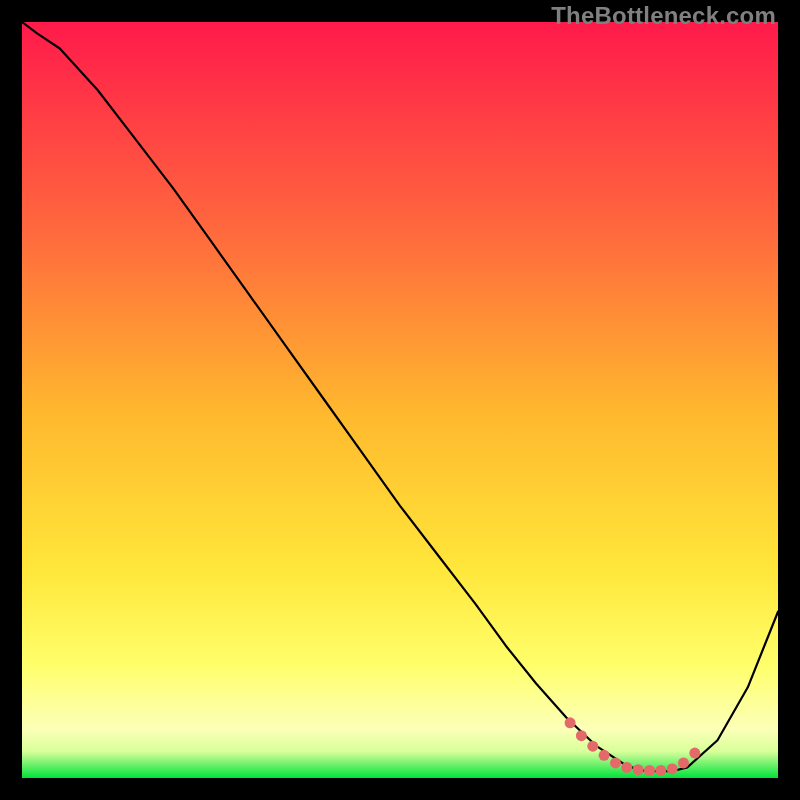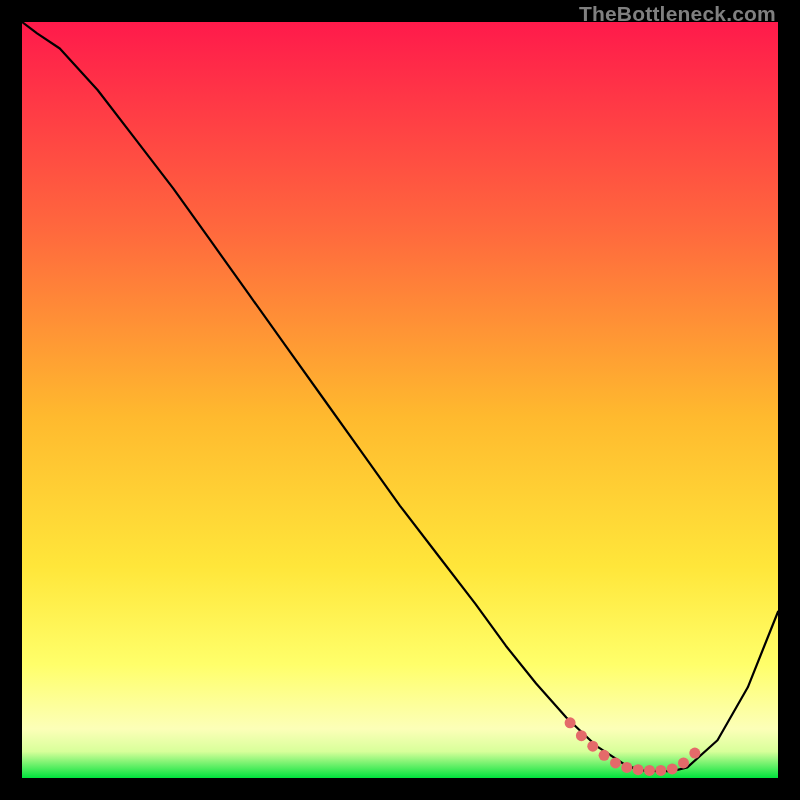--- a/index.html
+++ b/index.html
@@ -23,21 +23,21 @@
     left: 0;
     top: 0;
     width: 756px;
     height: 756px;
   }
   .watermark {
     position: absolute;
     top: 2px;
     right: 24px;
     font-family: Arial, Helvetica, sans-serif;
-    font-size: 21px;
+    font-size: 24px;
     font-weight: 600;
     color: #808080;
     letter-spacing: 0.2px;
   }
 </style>
 </head>
 <body>
 
 <div class="frame">
   <svg class="plot" viewBox="0 0 756 756" preserveAspectRatio="none">

